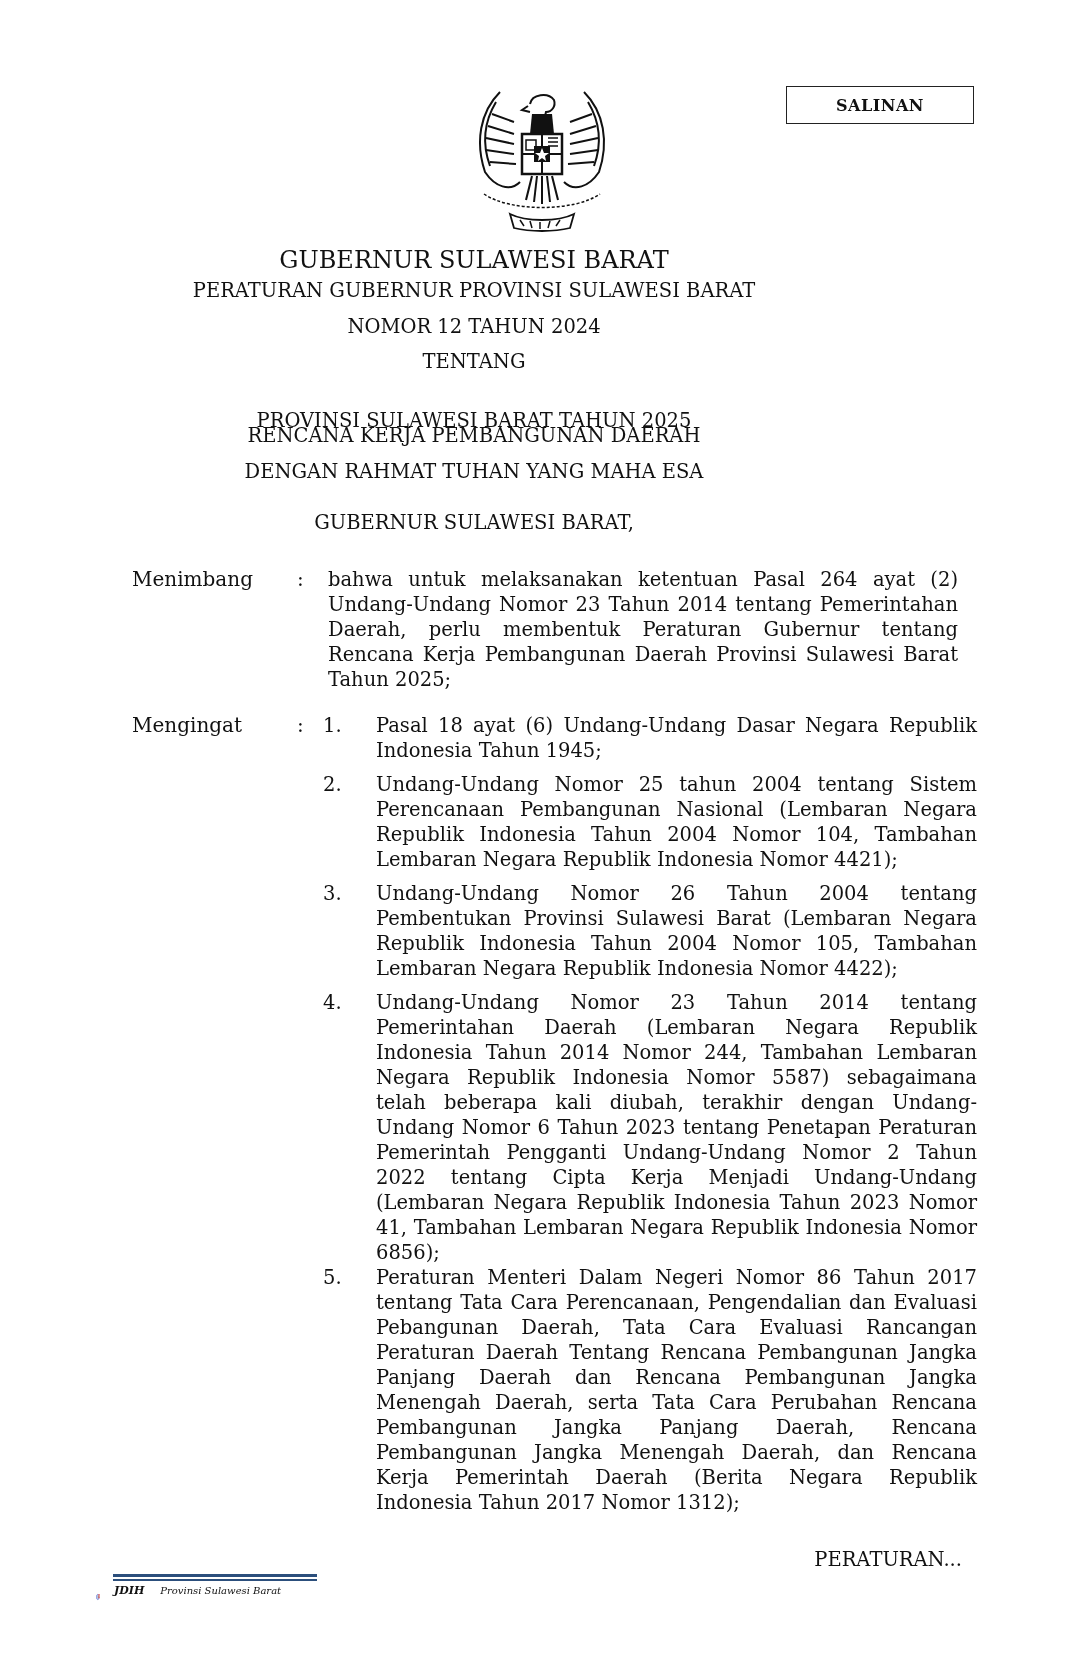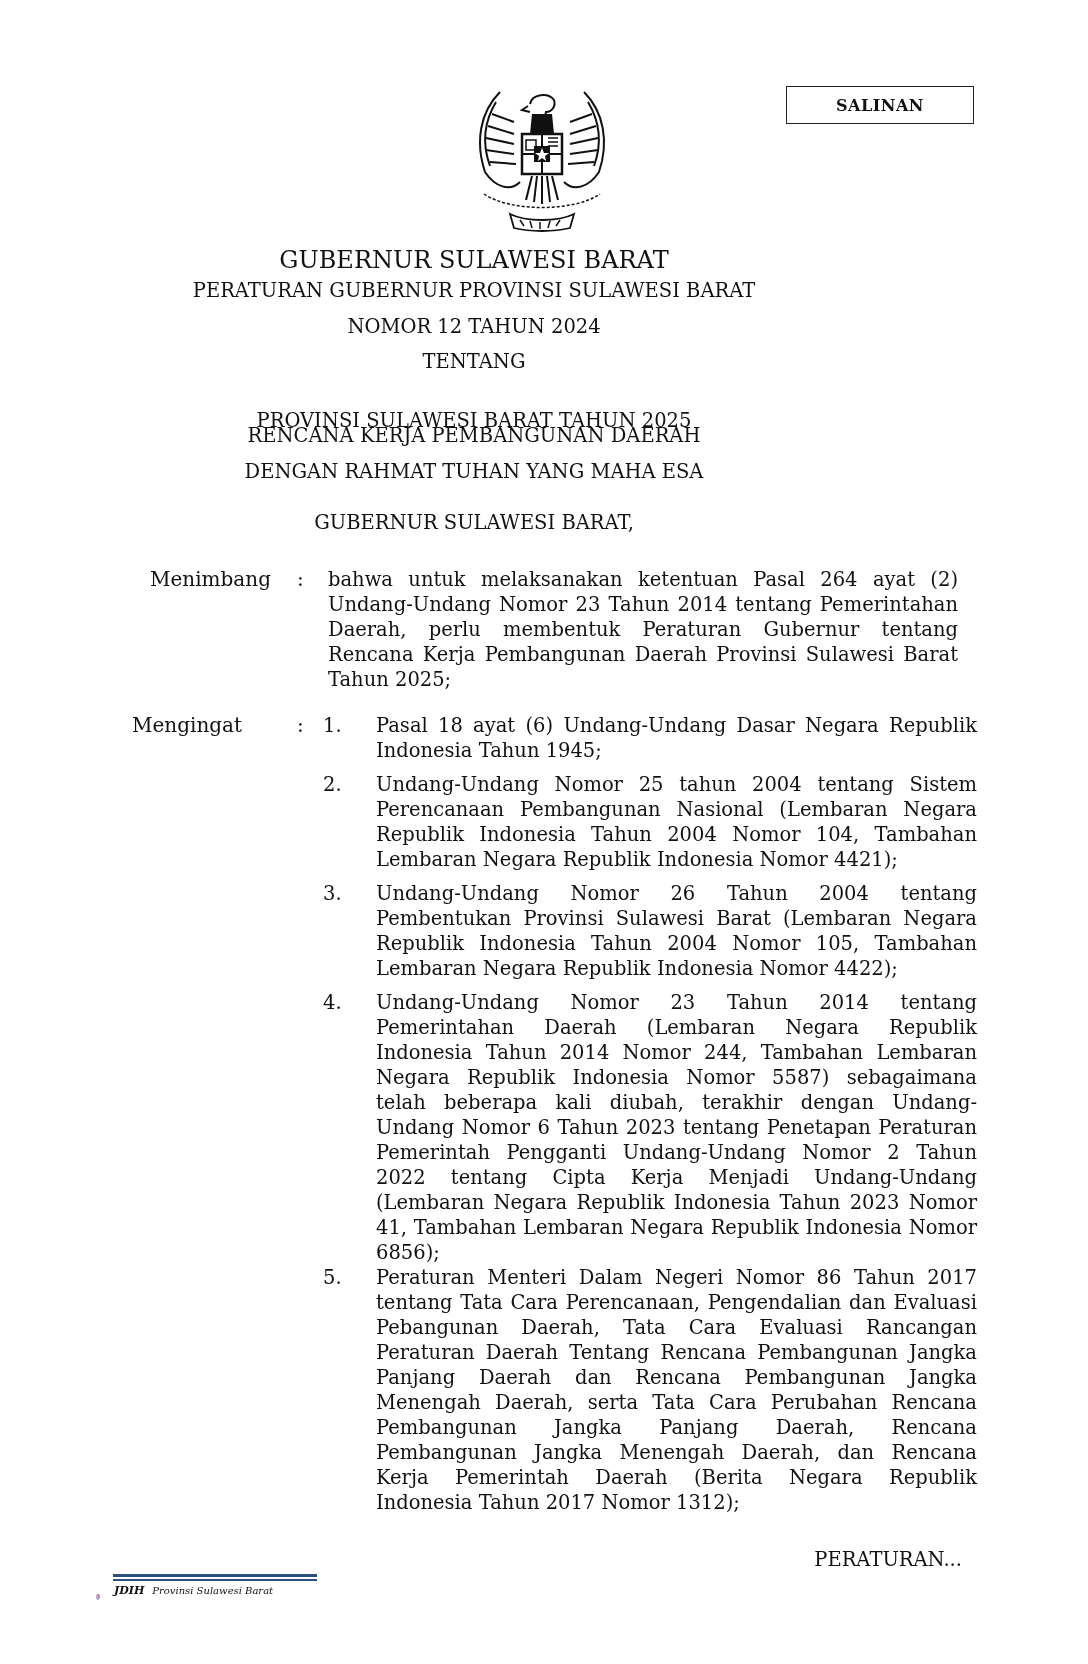--- a/index.html
+++ b/index.html
@@ -47,21 +47,21 @@
 
     
     .footer-logo { position: absolute; left: 96px; top: 1571px; width: 240px; height: 52px; }
     .footer-rule1 { position: absolute; left: 113px; top: 1574px; width: 204px; height: 3px; background: #2c4f7c; }
     .footer-rule2 { position: absolute; left: 113px; top: 1579px; width: 204px; height: 1.5px; background: #2c4f7c; }
     .footer-text {
       position: absolute; left: 114px; top: 1584px;
       font-family: "DejaVu Serif", serif; font-style: italic; font-size: 10px; color: #111;
       white-space: nowrap;
     }
-    .footer-text b { font-style: italic; font-size: 11px; margin-right: 8px; }
+    .footer-text b { font-style: italic; font-size: 11px; margin-right: 16px; }
   </style>
 </head>
 <body>
 
 <div class="page">
 
   <svg class="emblem" viewBox="0 0 144 150">
     <g fill="none" stroke="#111" stroke-width="2">
 
       <path d="M30 10 C10 30 5 60 15 90 C25 105 40 110 50 100"></path>
@@ -106,21 +106,21 @@
   <div class="hdr h-title">GUBERNUR SULAWESI BARAT</div>
   <div class="hdr h-line" style="top:279px;">PERATURAN GUBERNUR PROVINSI SULAWESI BARAT</div>
   <div class="hdr h-line" style="top:315px;text-align:center;">NOMOR 12 TAHUN 2024</div>
   <div class="hdr h-line" style="top:350px;">TENTANG</div>
   <div class="hdr h-line" style="top:384px;margin-top:40px;">RENCANA KERJA PEMBANGUNAN DAERAH</div>
   <div class="hdr h-line" style="top:409px;">PROVINSI SULAWESI BARAT TAHUN 2025</div>
   <div class="hdr h-line" style="top:460px;">DENGAN RAHMAT TUHAN YANG MAHA ESA</div>
   <div class="hdr h-line" style="top:511px;">GUBERNUR SULAWESI BARAT,</div>
 
   <div class="section">
-    <div class="sec-label" style="top:567px;margin-left:18px;">Menimbang</div>
+    <div class="sec-label" style="top:567px;">Menimbang</div>
     <div class="sec-colon" style="top:567px;">:</div>
     <div class="para" style="top:567px;">bahwa untuk melaksanakan ketentuan Pasal 264 ayat (2) Undang-Undang Nomor 23 Tahun 2014 tentang Pemerintahan Daerah, perlu membentuk Peraturan Gubernur tentang Rencana Kerja Pembangunan Daerah Provinsi Sulawesi Barat Tahun 2025;</div>
   </div>
 
   <div class="section">
     <div class="sec-label" style="top:713px;">Mengingat</div>
     <div class="sec-colon" style="top:713px;">:</div>
     <ul class="list">
       <li style="top:713px;">
         <span class="num">1.</span>

